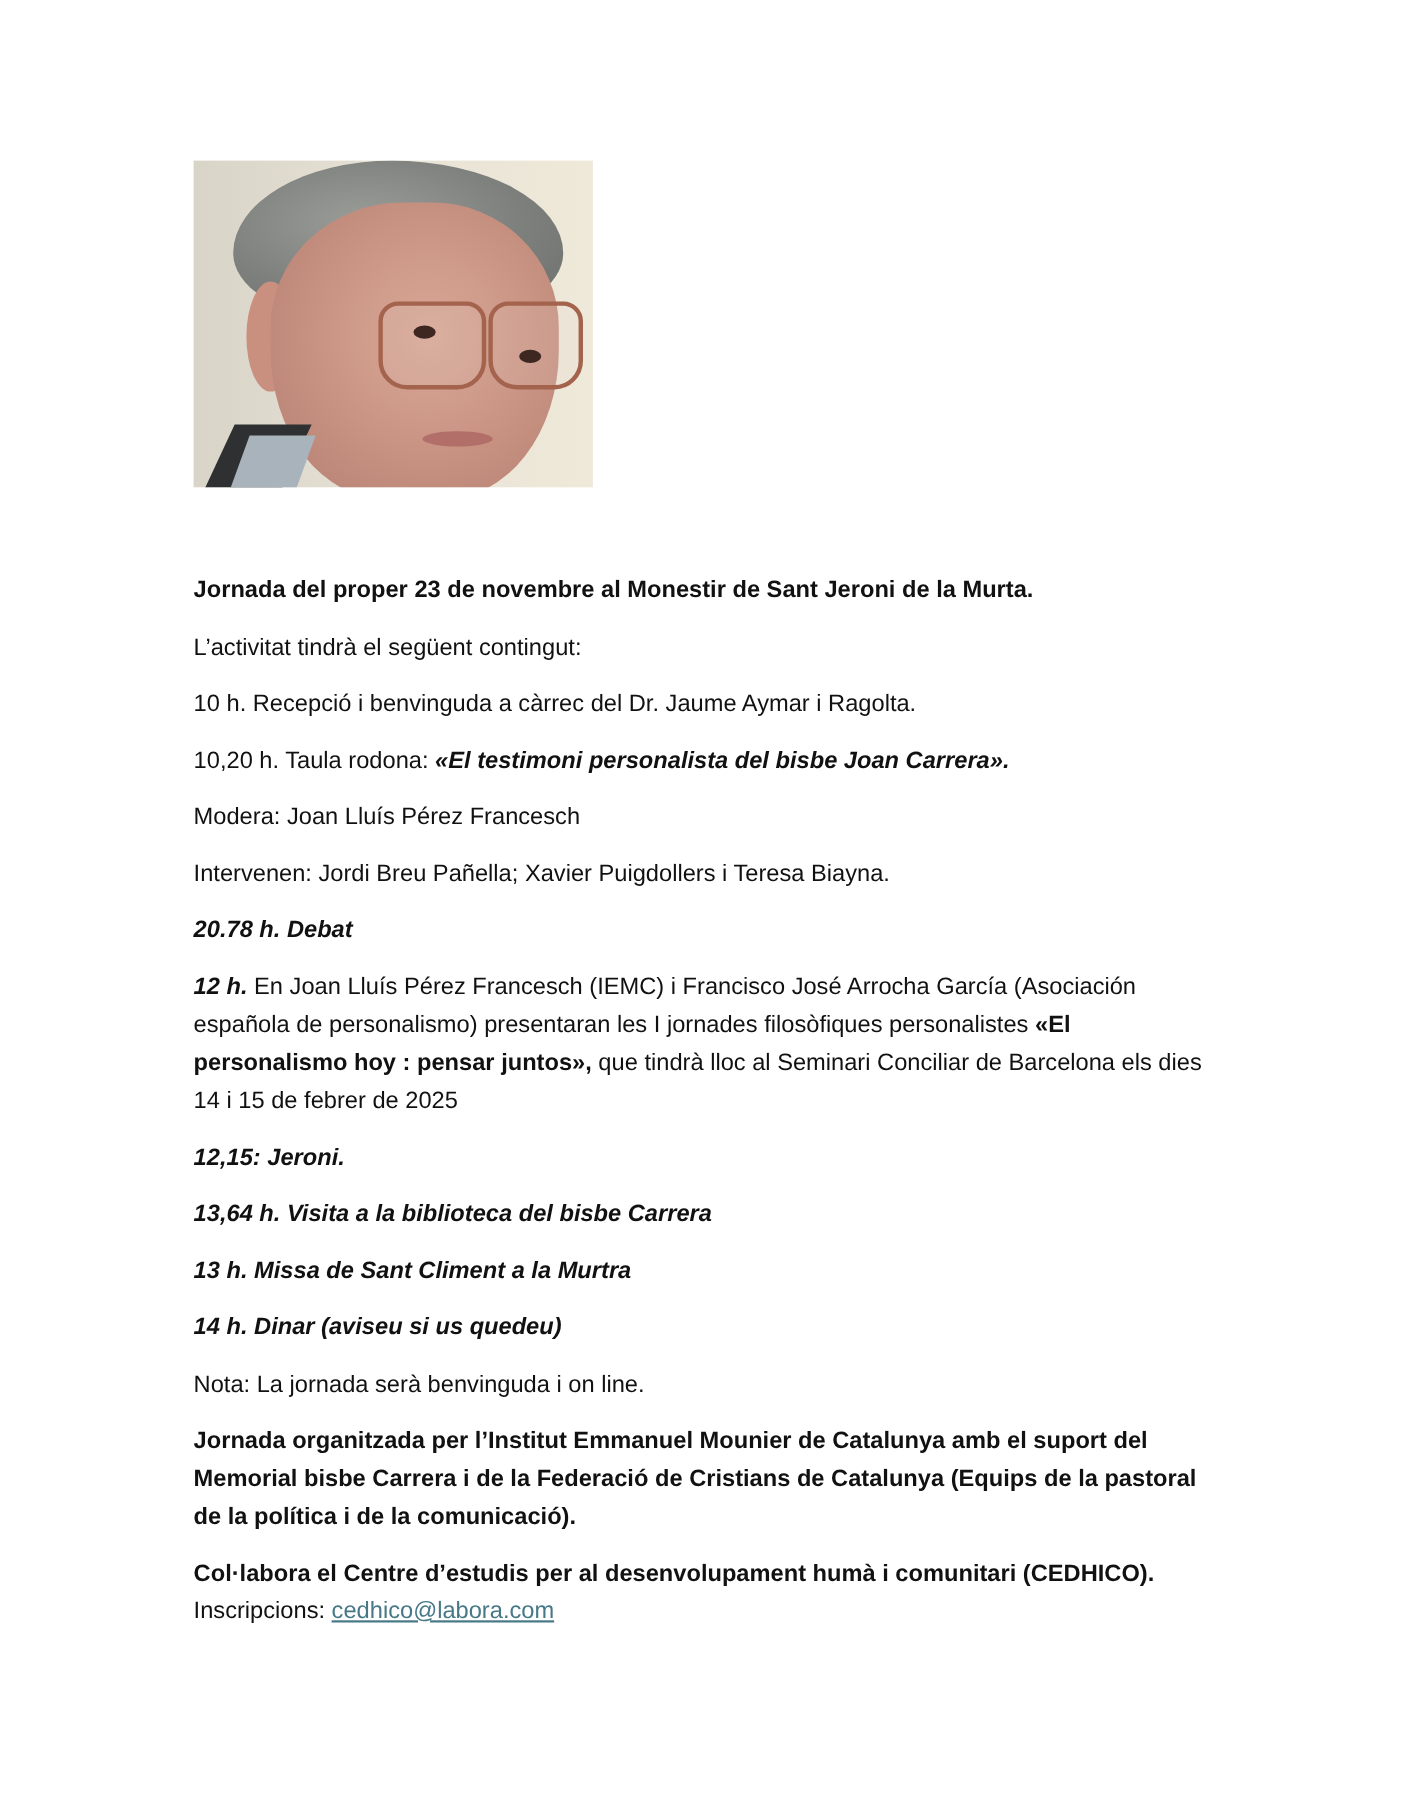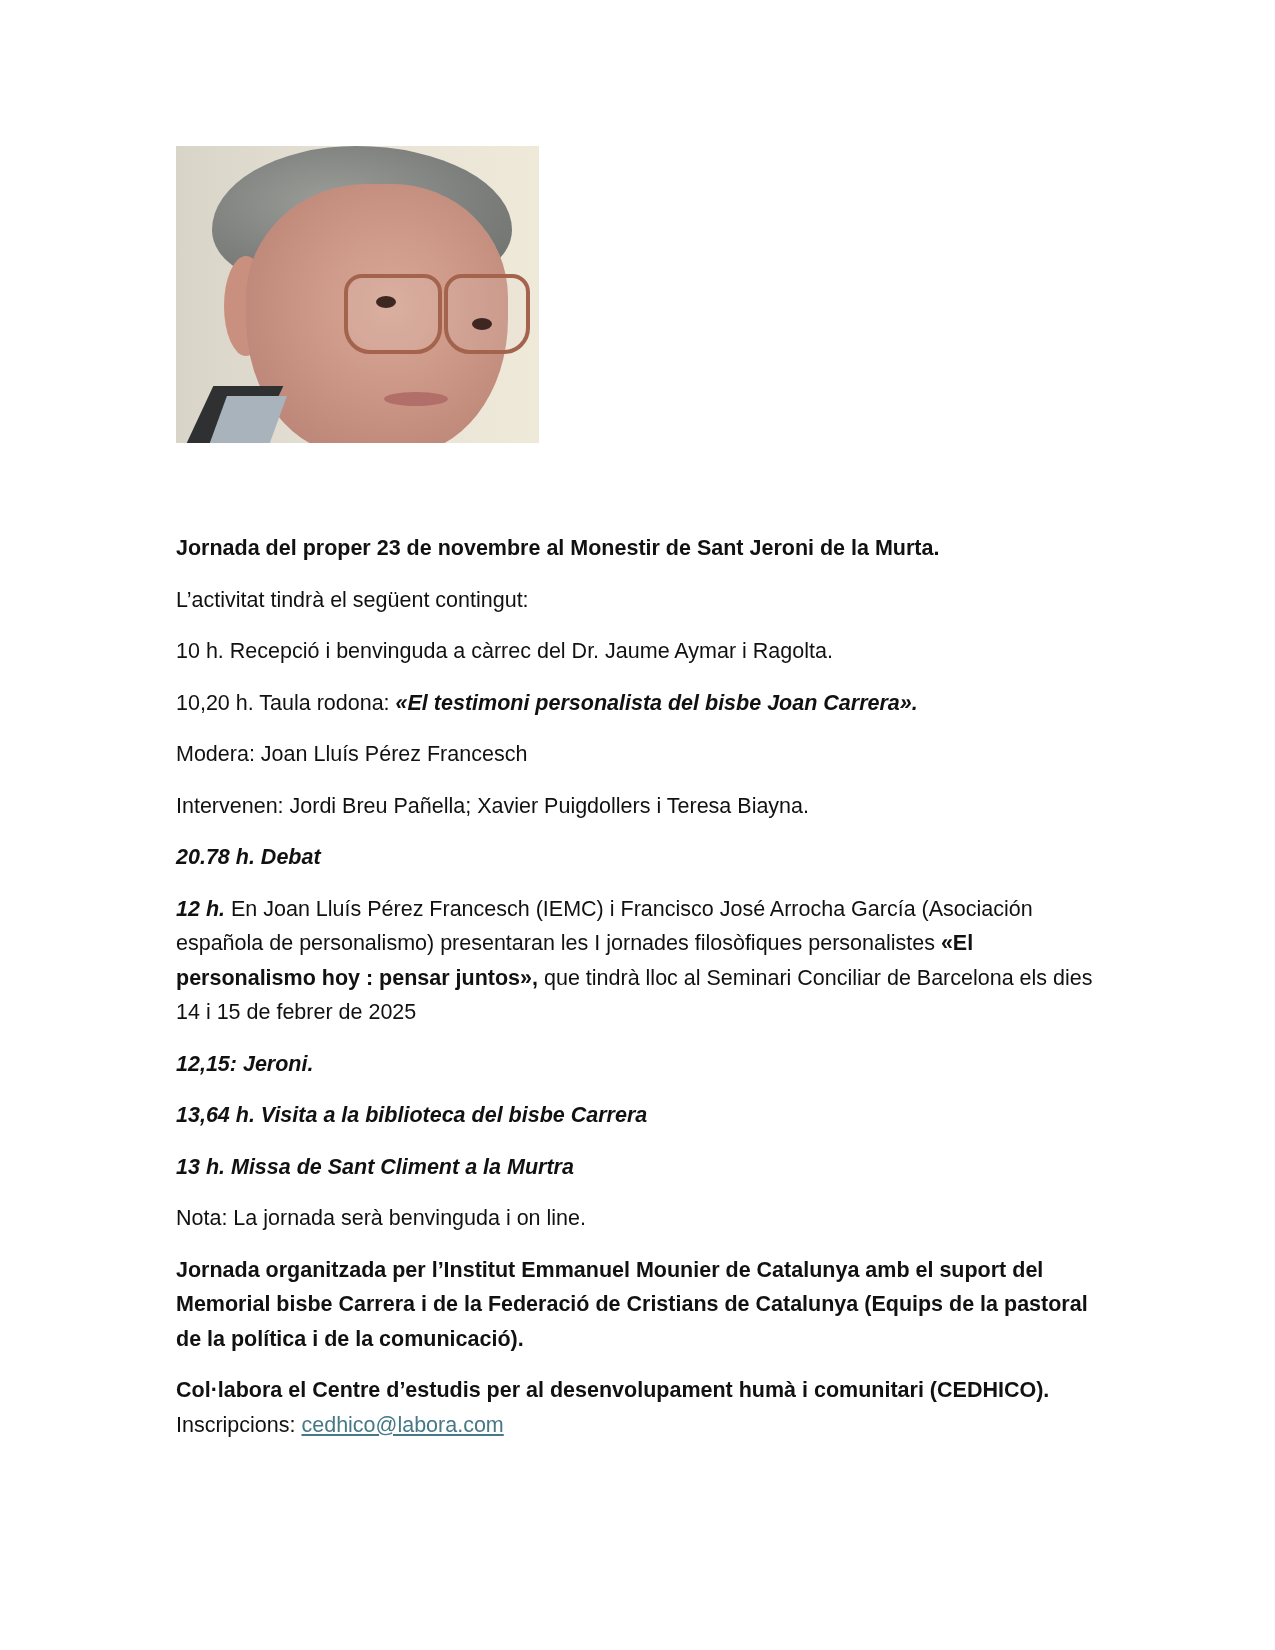--- a/index.html
+++ b/index.html
@@ -52,21 +52,21 @@
     .photo .collar {
       position: absolute; left: 40px; top: 250px; width: 60px; height: 60px;
       background: #a9b3bb; transform: skewX(-20deg);
     }
 
     
     .content {
       position: absolute; left: 176px; top: 515px; width: 930px;
       font-size: 21.5px; line-height: 34.5px;
     }
-    .content p { margin: 16px 0 17px 0; }
+    .content p { margin: 4px 0 17px 0; }
     .b { font-weight: bold; }
     .bi { font-weight: bold; font-style: italic; }
     a.email { color: #467886; text-decoration: underline; }
   </style>
 </head>
 <body>
 
 <div class="page">
 
   <div class="photo">
@@ -87,18 +87,19 @@
     <p>L’activitat tindrà el següent contingut:</p>
     <p>10 h. Recepció i benvinguda a càrrec del Dr. Jaume Aymar i Ragolta.</p>
     <p><span>10,20 h. Taula rodona: </span><span class="bi">«El testimoni personalista del bisbe Joan Carrera».</span></p>
     <p>Modera: Joan Lluís Pérez Francesch</p>
     <p>Intervenen: Jordi Breu Pañella; Xavier Puigdollers i Teresa Biayna.</p>
     <p class="bi">20.78 h. Debat</p>
     <p><span class="bi">12 h.</span><span> En Joan Lluís Pérez Francesch (IEMC) i Francisco José Arrocha García (Asociación española de personalismo) presentaran les I jornades filosòfiques personalistes </span><span class="b">«El personalismo hoy : pensar juntos»,</span><span> que tindrà lloc al Seminari Conciliar de Barcelona els dies 14 i 15 de febrer de 2025</span></p>
     <p class="bi">12,15: Jeroni.</p>
     <p class="bi">13,64 h. Visita a la biblioteca del bisbe Carrera</p>
     <p class="bi">13 h. Missa de Sant Climent a la Murtra</p>
+    <p class="bi">14 h. Dinar (aviseu si us quedeu)</p>
     <p>Nota: La jornada serà benvinguda i on line.</p>
     <p class="b">Jornada organitzada per l’Institut Emmanuel Mounier de Catalunya amb el suport del Memorial bisbe Carrera i de la Federació de Cristians de Catalunya (Equips de la pastoral de la política i de la comunicació).</p>
     <p><span class="b">Col·labora el Centre d’estudis per al desenvolupament humà i comunitari (CEDHICO).</span><span> Inscripcions: </span><a class="email" href="#">cedhico@labora.com</a></p>
   </div>
 
 </div>
 
 </body></html>

